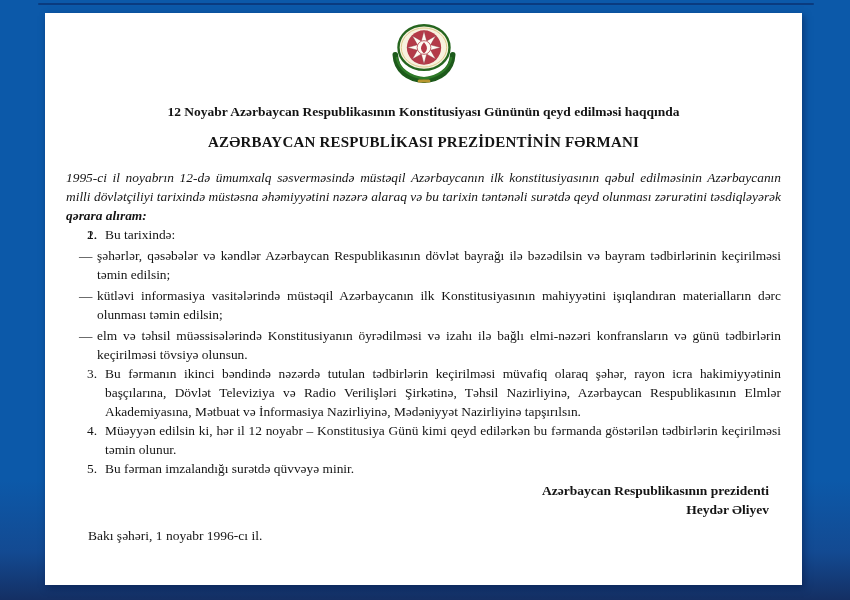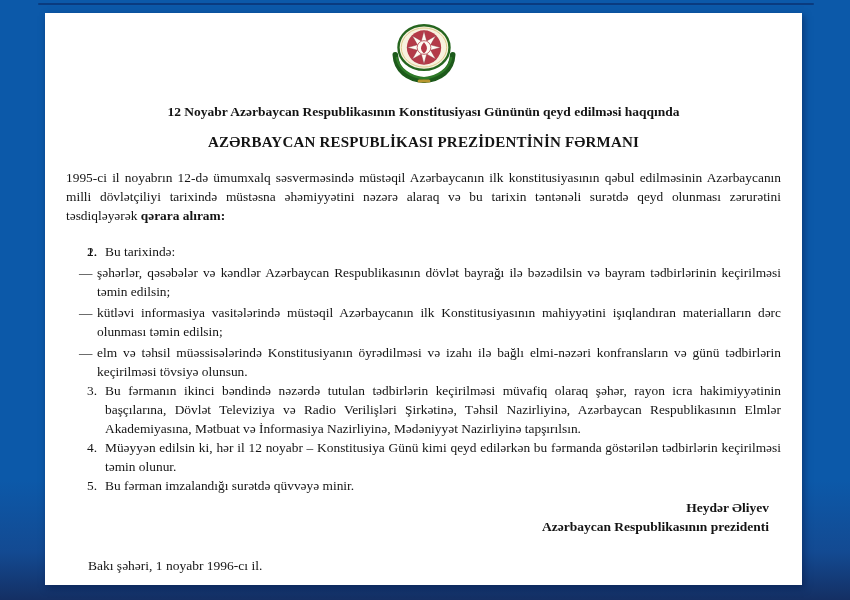--- a/index.html
+++ b/index.html
@@ -36,40 +36,40 @@
   .emblem { display: block; margin: 0 auto; width: 94px; height: 67px; }
   .title {
     margin: 18px 0 0; text-align: center;
     font-size: 13.5px; font-weight: bold; line-height: 17px;
   }
   .subtitle {
     margin: 13px 0 0; text-align: center;
     font-size: 15px; font-weight: bold; line-height: 18px; letter-spacing: 0.2px;
   }
   .intro {
-    margin: 17px 0 17px; text-align: justify;
-    font-size: 13.4px; line-height: 19px;
+    margin: 17px 0 0; text-align: justify;
+    font-size: 13.4px; line-height: 19px; font-style: italic;
   }
   .intro b { font-weight: bold; }
   .list { margin: 0; }
   .item {
     position: relative; text-align: justify;
     font-size: 13.4px; line-height: 19px;
   }
   .item .marker { position: absolute; top: 0; }
   .item.number { padding-left: 39px; }
   .item.number .marker { left: 21px; }
   .item.dash { padding-left: 31px; margin-top: 2px; }
   .item.dash .marker { left: 13px; }
   .signature {
     margin-top: 3px; padding-right: 12px; text-align: right;
     font-size: 13.5px; font-weight: bold; line-height: 19px;
   }
   .place-date {
-    margin-top: 20px; padding-left: 22px;
+    margin-top: 7px; padding-left: 22px;
     font-size: 13.5px; line-height: 19px;
   }
 </style>
 </head>
 <body>
 
 <div class="top-edge-line"></div>
 
 <div class="document">
   <div class="doc-inner">
@@ -126,20 +126,20 @@
         <span class="marker">4.</span>
         <span>Müəyyən edilsin ki, hər il 12 noyabr – Konstitusiya Günü kimi qeyd edilərkən bu fərmanda göstərilən tədbirlərin keçirilməsi təmin olunur.</span>
       </div>
       <div class="item number">
         <span class="marker">5.</span>
         <span>Bu fərman imzalandığı surətdə qüvvəyə minir.</span>
       </div>
     </div>
 
     <div class="signature">
+      <div>Azərbaycan Respublikasının prezidenti</div>
       <div>Heydər Əliyev</div>
-      <div>Azərbaycan Respublikasının prezidenti</div>
     </div>
 
     <div class="place-date">Bakı şəhəri, 1 noyabr 1996-cı il.</div>
 
   </div>
 </div>
 
 </body></html>

